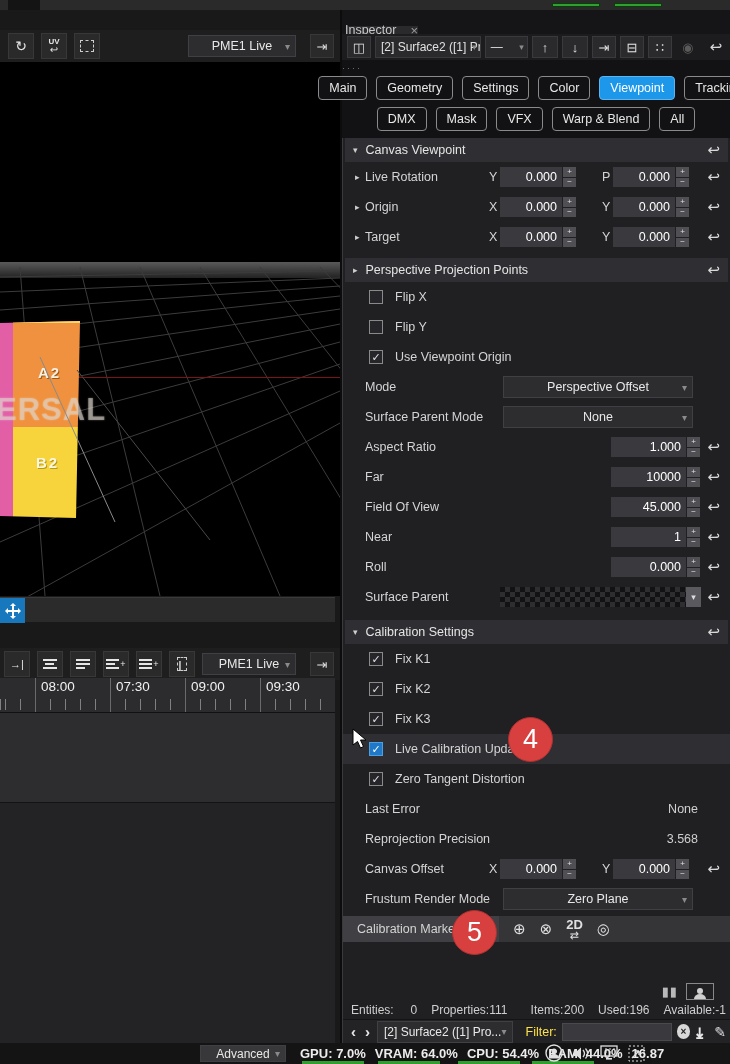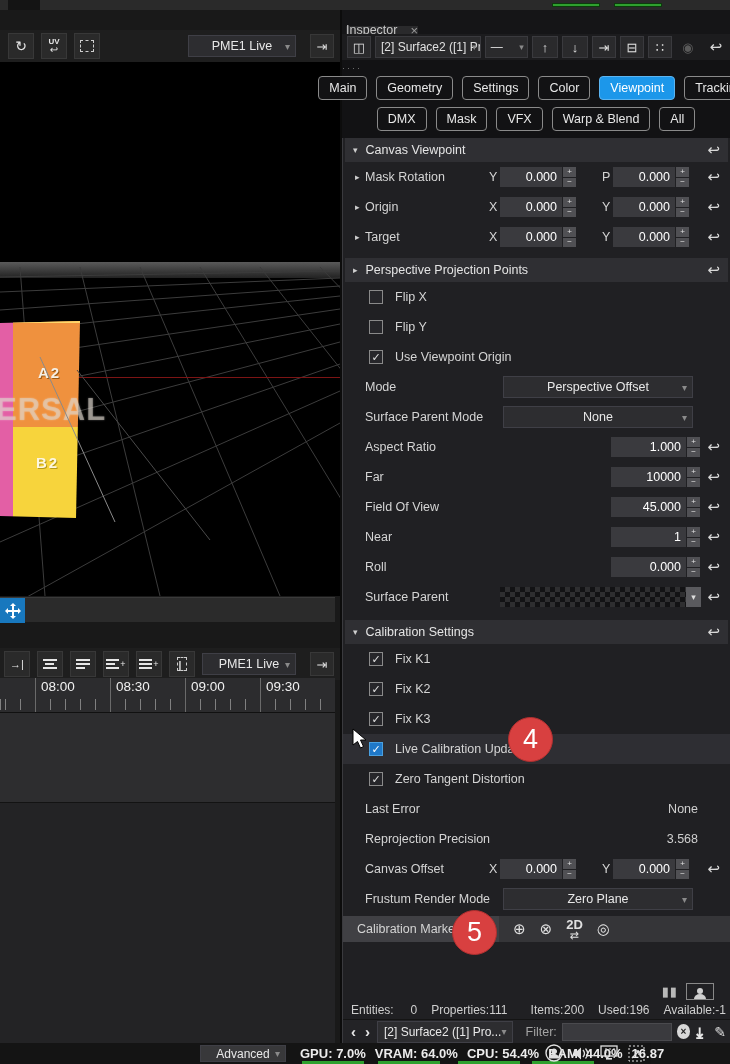--- a/index.html
+++ b/index.html
@@ -65,21 +65,21 @@
   .rcell { position:absolute; top:0; height:34px; width:75px; border-left:1px solid #6a6a6a;
            padding:1px 0 0 5px; color:#f0f0f0; font-size:13.5px; }
   .grayblock { position:absolute; left:0; top:702px; width:335px; height:90px; background:#2d2d2f; border-top:1px solid #111; }
   .darkblock { position:absolute; left:0; top:792px; width:335px; height:241px; background:#232325; border-top:1px solid #131313; }
 
   
   .inspector { position:absolute; left:340px; top:10px; width:390px; height:1033px; background:#1d1d20;
                border-left:2px solid #0c0c0c; display:flex; flex-direction:column; }
   .tabbar { height:24px; background:#151517; display:flex; }
   .itab { margin-left:4px; width:72px; background:#2a2a2c; color:#c8c8c8; display:flex; align-items:center;
-          justify-content:space-between; gap:7px; font-size:12.5px;margin-top:16px; }
+          justify-content:flex-end; gap:14px; font-size:12.5px;margin-top:16px; }
   .itab .x { color:#9a9a9a; font-size:13px; }
   .ihdr { height:26px; background:#1c1c1e; display:flex; align-items:center; gap:4px; padding:0 2px 0 5px; }
   .hbtn { height:22px; min-width:24px; background:#2a2a2c; border:1px solid #3a3a3e; color:#e0e0e0;
           display:flex; align-items:center; justify-content:center; font-size:13px; }
   .hsel { width:116px; justify-content:flex-start; padding:0 14px 0 5px; position:relative; font-size:12px;
           white-space:nowrap; overflow:hidden; }
   .hsel::after { content:"▾"; position:absolute; right:3px; color:#8a8a8a; font-size:9px; }
   .hsel2 { width:46px; }
   .dim { color:#5a5a5a; }
   .dots { align-self:flex-end; margin:0 auto; color:#7a7a7a; font-size:9px; letter-spacing:2px; height:8px; line-height:4px; }
@@ -134,21 +134,21 @@
   .ifooter { margin-top:auto; }
   .mediarow { height:20px; display:flex; justify-content:flex-end; align-items:center; gap:8px; padding-right:16px; }
   .pause { color:#b8b8b8; font-size:13px; letter-spacing:1px; }
   .personbox { width:28px; height:17px; border:1px solid #888; display:flex; align-items:flex-end; justify-content:center; overflow:hidden; }
   .statsrow { height:18px; display:flex; align-items:center; font-size:12px; color:#cfcfcf; padding:0 4px 0 8px; }
   .statsrow .sl { margin-left:14px; }
   .statsrow span { white-space:pre; }
   .navrow { height:24px; background:#232326; display:flex; align-items:center; gap:5px; padding:0 4px 0 6px; border-top:1px solid #141414; }
   .navarrow { color:#e8e8e8; font-size:15px; font-weight:bold; width:10px; text-align:center; }
   .navsel { width:150px; justify-content:flex-start; padding-left:6px; font-size:12px; white-space:nowrap; overflow:hidden; }
-  .filterlbl { margin-left:8px; color:#a3a3a3; }
+  .filterlbl { margin-left:8px; color:#fde047; }
   .filterinput { width:110px; height:18px; background:#3a3a3e; border:1px solid #4a4a4e; color:#fff; padding:0 4px; font-size:12px; }
   .clearbtn { width:15px; height:15px; border-radius:50%; background:#d8d8d8; color:#222; font-size:10px;
               display:flex; align-items:center; justify-content:center; font-weight:bold; }
   .pin90 { transform:rotate(90deg); display:inline-block; }
   .editbtn { color:#e0e0e0; font-size:14px; margin-left:4px; }
 
   
   .badge { position:absolute; width:45px; height:45px; border-radius:50%; background:#d84040; border:1px solid #b03030;
            color:#fff; font-size:27px; display:flex; align-items:center; justify-content:center; z-index:20; }
   #badge4 { left:508px; top:717px; }
@@ -291,21 +291,21 @@
           <span>PME1 Live</span>
         </div>
       <div class="pinbtn">
           <span>⇥</span>
         </div>
     </div>
 
     <div class="ruler">
       <div class="ticks"></div>
       <div class="rcell" style="left:35px;"><span>08:00</span></div>
-      <div class="rcell" style="left:110px;"><span>08:30</span></div>
+      <div class="rcell" style="left:110px;"><span>07:30</span></div>
       <div class="rcell" style="left:185px;"><span>09:00</span></div>
       <div class="rcell" style="left:260px;"><span>09:30</span></div>
     </div>
 
     <div class="grayblock"></div>
     <div class="darkblock"></div>
   </div>
 
   <div class="inspector">
 
@@ -393,21 +393,21 @@
     <div class="content">
 
       <div class="sech">
         <span class="exp">▾</span>
         <span>Canvas Viewpoint</span>
         <span class="rst">↩</span>
       </div>
 
       <div class="row">
         <span class="exp9">▸</span>
-        <span class="rlabel">Mask Rotation</span>
+        <span class="rlabel">Live Rotation</span>
         <span class="axis a1">Y</span>
         <span class="numwrap n1">
             <span class="numbox">0.000</span>
             <span class="spin">
               <span>+</span>
               <span>−</span>
             </span>
           </span>
         <span class="axis a2">P</span>
         <span class="numwrap n2">

